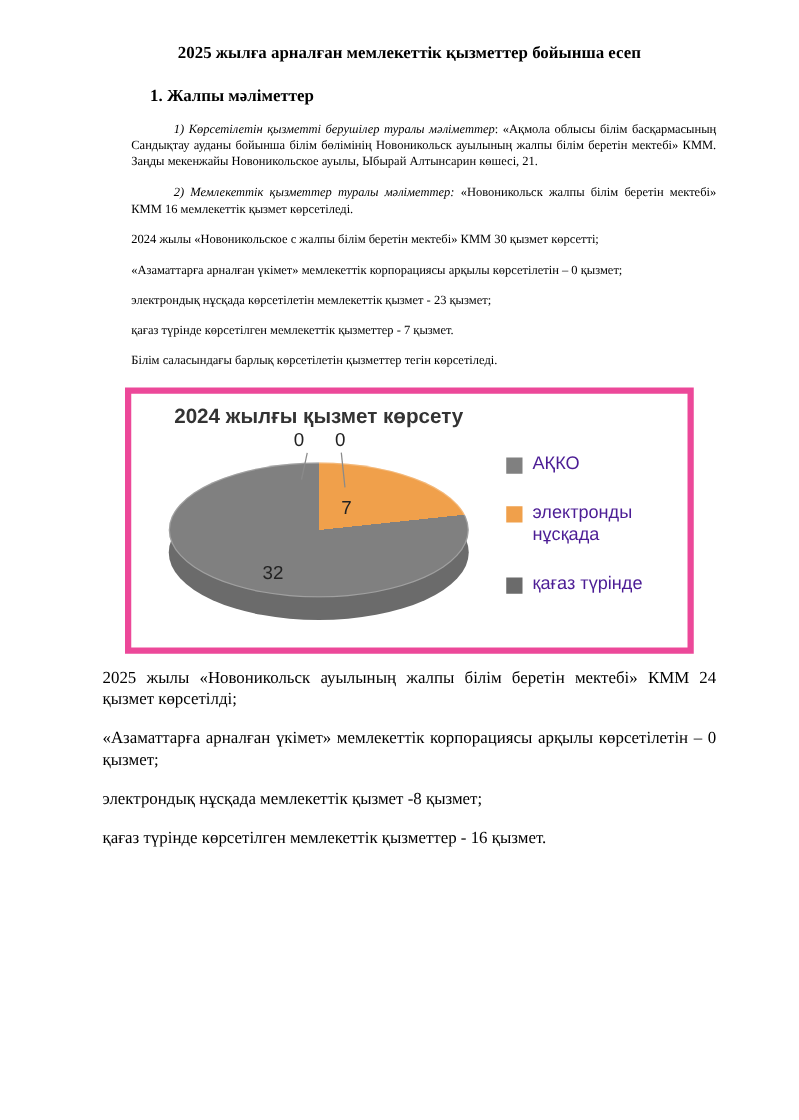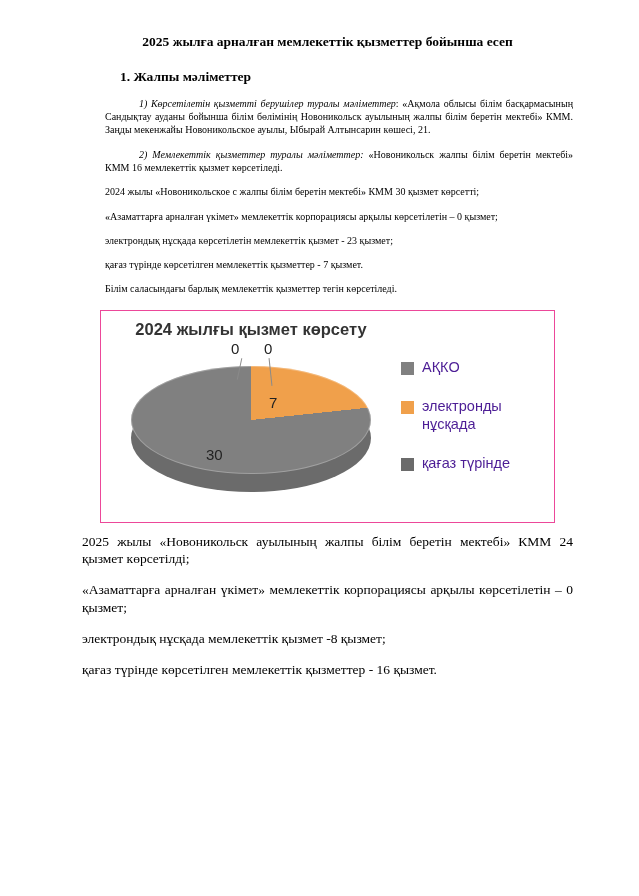--- a/index.html
+++ b/index.html
@@ -46,21 +46,21 @@
   .para.indent {
     text-indent: 34px;
   }
   .ital {
     font-style: italic;
   }
   .chart-box {
     margin: 14px auto 0 auto;
     width: 455px;
     height: 213px;
-    border: 1px solid #ec4899;
+    border: 5px solid #ec4899;
     box-sizing: border-box;
     position: relative;
     background: #ffffff;
   }
   .chart-title {
     position: absolute;
     top: 9px;
     left: 0;
     width: 300px;
     text-align: center;
@@ -162,36 +162,36 @@
   <div class="subtitle-line">1. Жалпы мәліметтер</div>
 
   <p class="para indent"><span class="ital">1) Көрсетілетін қызметті берушілер туралы мәліметтер</span><span>: «Ақмола облысы білім басқармасының Сандықтау ауданы бойынша білім бөлімінің Новоникольск ауылының жалпы білім беретін мектебі» КММ. Заңды мекенжайы Новоникольское ауылы, Ыбырай Алтынсарин көшесі, 21.</span></p>
 
   <p class="para indent"><span class="ital">2) Мемлекеттік қызметтер туралы мәліметтер:</span><span> «Новоникольск жалпы білім беретін мектебі» КММ 16 мемлекеттік қызмет көрсетіледі.</span></p>
 
   <p class="para">2024 жылы «Новоникольское с жалпы білім беретін мектебі» КММ 30 қызмет көрсетті;</p>
   <p class="para">«Азаматтарға арналған үкімет» мемлекеттік корпорациясы арқылы көрсетілетін – 0 қызмет;</p>
   <p class="para">электрондық нұсқада көрсетілетін мемлекеттік қызмет - 23 қызмет;</p>
   <p class="para">қағаз түрінде көрсетілген мемлекеттік қызметтер  - 7 қызмет.</p>
-  <p class="para">Білім саласындағы барлық мемлекеттік қызметтер тегін көрсетіледі.</p>
+  <p class="para">Білім саласындағы барлық көрсетілетін қызметтер тегін көрсетіледі.</p>
 
   <div class="chart-box">
     <div class="chart-title">2024 жылғы қызмет көрсету</div>
 
     <div class="pie-wrap">
       <div class="pie-side"></div>
       <div class="pie-top"></div>
 
       <span class="slice-label lbl-0a">0</span>
       <span class="slice-label lbl-0b">0</span>
       <span class="leader leader-a"></span>
       <span class="leader leader-b"></span>
 
       <span class="slice-label lbl-7">7</span>
-      <span class="slice-label lbl-23">30</span>
+      <span class="slice-label lbl-23">32</span>
     </div>
 
     <div class="legend">
       <div class="legend-item">
         <span class="legend-swatch" style="background:#808080"></span>
         <span class="legend-label">АҚКО</span>
       </div>
       <div class="legend-item">
         <span class="legend-swatch" style="background:#f0a04b"></span>
         <span class="legend-label">электронды нұсқада</span>

